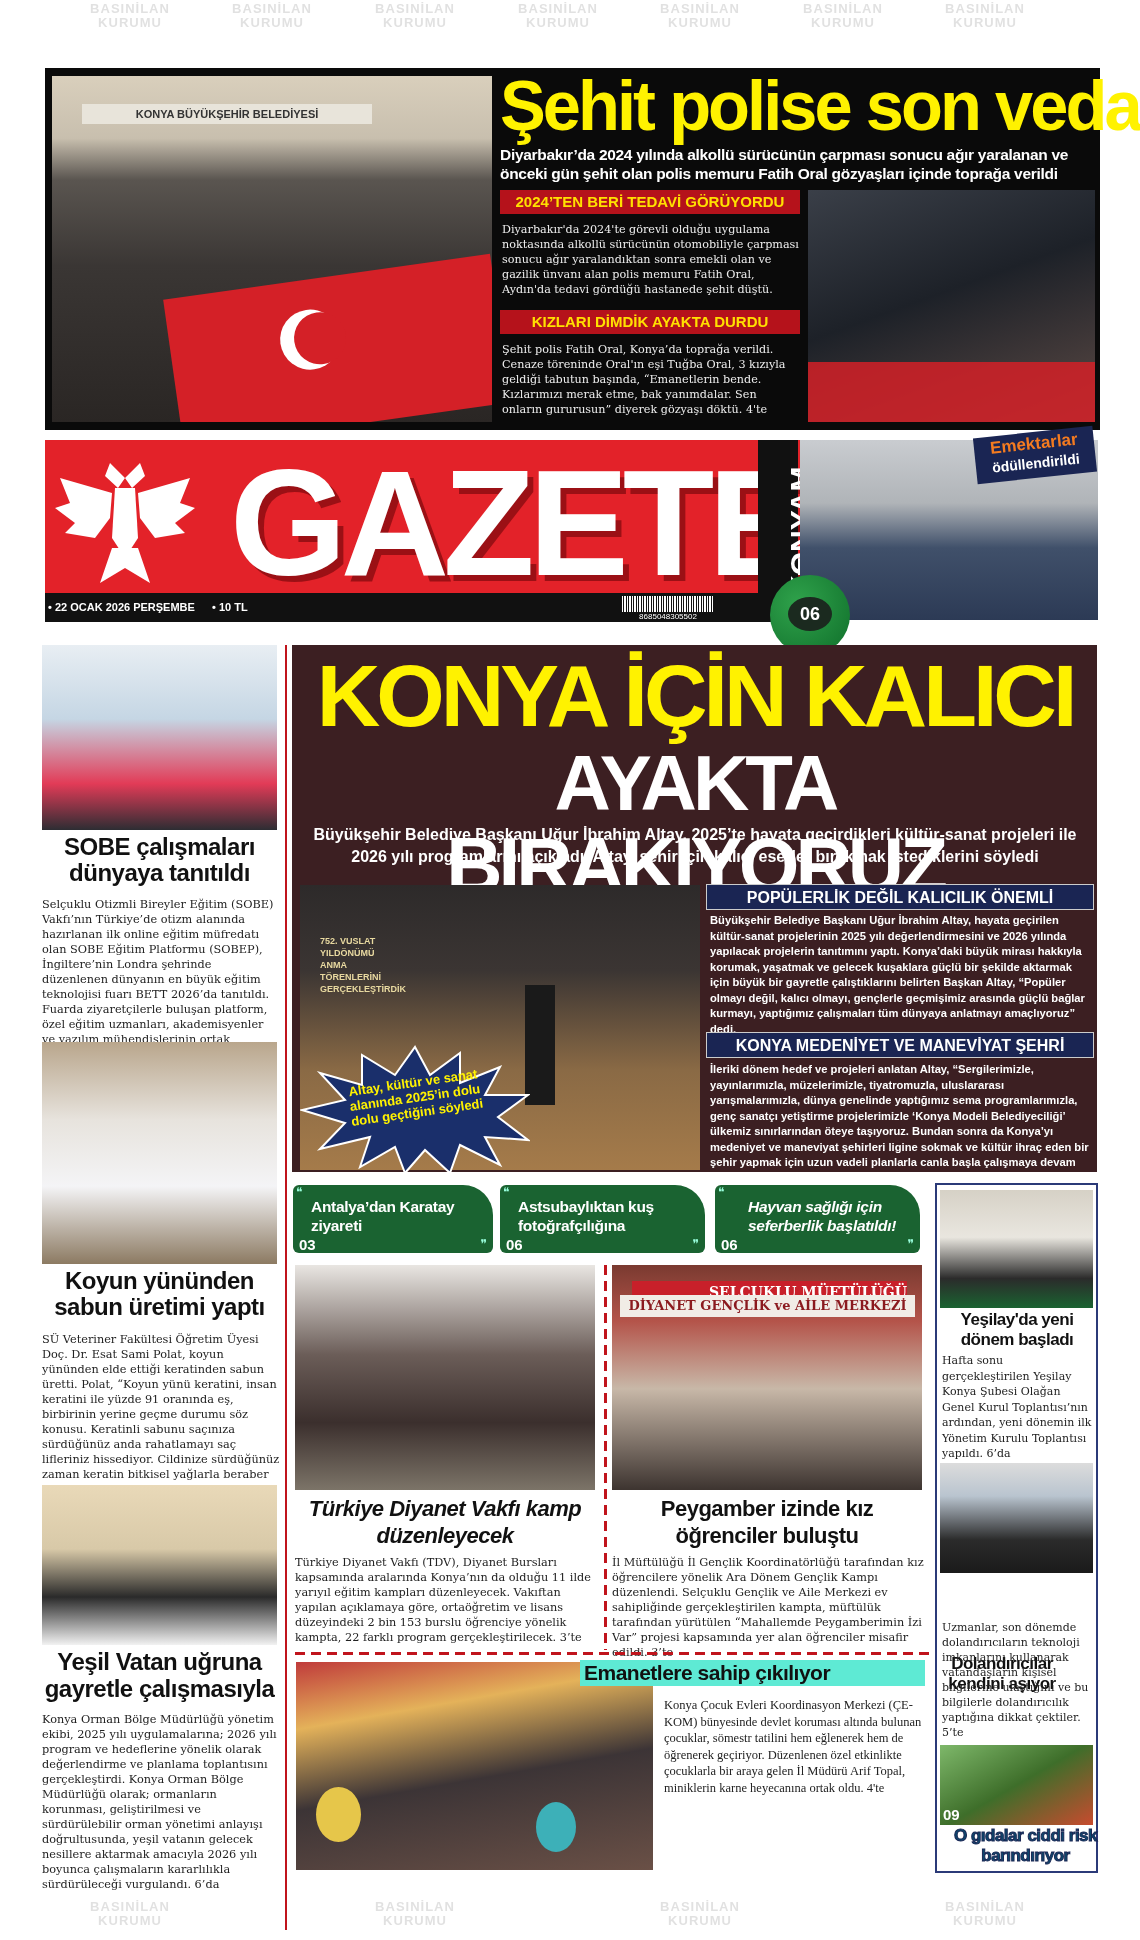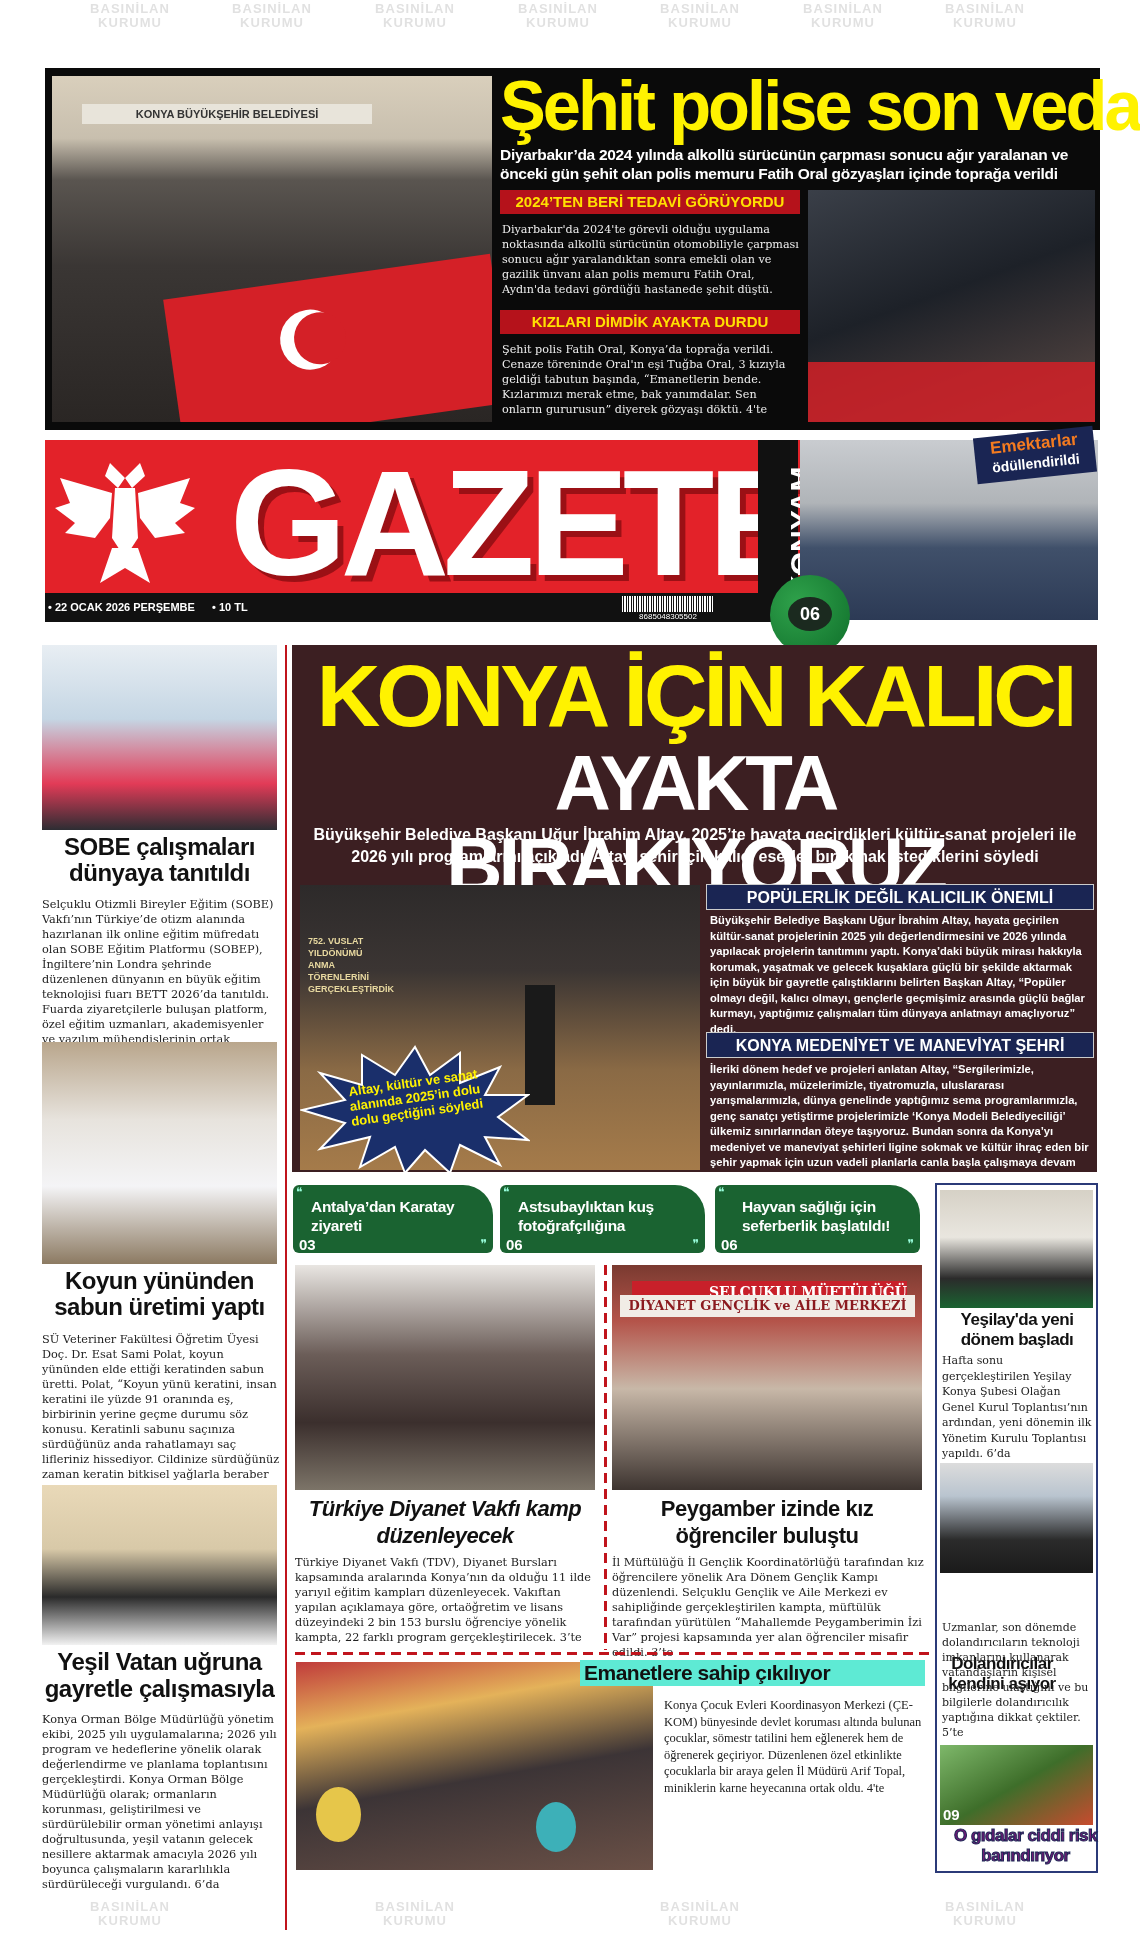--- a/index.html
+++ b/index.html
@@ -119,21 +119,21 @@
 <div class="photo" style="left:42px;top:1485px;width:235px;height:160px;background:linear-gradient(180deg,#e9d9b8 0%,#d8c9a8 40%,#2a2a2a 70%,#f2f2f2 100%);"></div>
 <div class="col-head" style="left:42px;top:1648px;width:235px;font-size:24px;line-height:27px;">Yeşil Vatan uğruna gayretle çalışmasıyla</div>
 <div class="col-body" style="left:42px;top:1712px;width:238px;">Konya Orman Bölge Müdürlüğü yönetim ekibi, 2025 yılı uygulamalarına; 2026 yılı program ve hedeflerine yönelik olarak değerlendirme ve planlama toplantısını gerçekleştirdi. Konya Orman Bölge Müdürlüğü olarak; ormanların korunması, geliştirilmesi ve sürdürülebilir orman yönetimi anlayışı doğrultusunda, yeşil vatanın gelecek nesillere aktarmak amacıyla 2026 yılı boyunca çalışmaların kararlılıkla sürdürüleceği vurgulandı. 6’da</div>
 
 <div id="main-story" class="abs"></div>
 <div id="main-h1" class="abs">KONYA İÇİN KALICI</div>
 <div id="main-h2" class="abs">AYAKTA BIRAKIYORUZ</div>
 <div id="main-deck" class="abs">Büyükşehir Belediye Başkanı Uğur İbrahim Altay, 2025’te hayata geçirdikleri kültür-sanat projeleri ile 2026 yılı programlarını açıkladı. Altay, şehir için kalıcı eserler bırakmak istediklerini söyledi</div>
 
 <div class="photo" style="left:300px;top:885px;width:400px;height:285px;background:linear-gradient(180deg,#2d2a2a 0%,#3b3533 30%,#8a6a45 65%,#a57b4a 100%);">
-  <div class="abs sans" style="left:8px;top:50px;width:80px;color:#e8d9a0;font-size:9px;font-weight:bold;line-height:12px;">752. VUSLAT YILDÖNÜMÜ ANMA TÖRENLERİNİ GERÇEKLEŞTİRDİK</div>
+  <div class="abs sans" style="left:20px;top:50px;width:80px;color:#e8d9a0;font-size:9px;font-weight:bold;line-height:12px;">752. VUSLAT YILDÖNÜMÜ ANMA TÖRENLERİNİ GERÇEKLEŞTİRDİK</div>
   <div class="abs" style="left:225px;top:100px;width:30px;height:120px;background:#1a1a1a;"></div>
 </div>
 <svg class="abs" style="left:300px;top:1045px;" width="230" height="130" viewBox="0 0 230 130">
   <polygon fill="#1a2f6b" stroke="#fff" stroke-width="2" points="115,2 130,30 160,8 160,38 200,22 185,50 228,50 198,72 228,95 185,92 200,120 160,100 150,128 125,105 105,128 95,102 60,122 70,92 20,104 45,78 2,65 45,55 20,28 62,40 62,10 95,30"></polygon>
 </svg>
 <div class="abs sans" style="left:345px;top:1075px;width:140px;color:#fff200;font-weight:bold;font-size:13px;line-height:15px;text-align:center;transform:rotate(-8deg);">Altay, kültür ve sanat alanında 2025’in dolu dolu geçtiğini söyledi</div>
 
 <div class="navy-bar" style="left:706px;top:884px;width:388px;">POPÜLERLİK DEĞİL KALICILIK ÖNEMLİ</div>
 <div class="main-body" style="left:710px;top:913px;width:383px;">Büyükşehir Belediye Başkanı Uğur İbrahim Altay, hayata geçirilen kültür-sanat projelerinin 2025 yılı değerlendirmesini ve 2026 yılında yapılacak projelerin tanıtımını yaptı. Konya’daki büyük mirası hakkıyla korumak, yaşatmak ve gelecek kuşaklara güçlü bir şekilde aktarmak için büyük bir gayretle çalıştıklarını belirten Başkan Altay, “Popüler olmayı değil, kalıcı olmayı, gençlerle geçmişimiz arasında güçlü bağlar kurmayı, yaptığımız çalışmaları tüm dünyaya anlatmayı amaçlıyoruz” dedi.</div>
 <div class="navy-bar" style="left:706px;top:1032px;width:388px;">KONYA MEDENİYET VE MANEVİYAT ŞEHRİ</div>
@@ -146,21 +146,21 @@
   <span class="q" style="right:6px;bottom:2px;">❞</span>
 </div>
 <div class="green-tab" style="left:500px;top:1185px;width:205px;">
   <span class="q" style="left:3px;top:0;">❝</span>
   <div class="t">Astsubaylıktan kuş fotoğrafçılığına</div>
   <div class="n">06</div>
   <span class="q" style="right:6px;bottom:2px;">❞</span>
 </div>
 <div class="green-tab" style="left:715px;top:1185px;width:205px;">
   <span class="q" style="left:3px;top:0;">❝</span>
-  <div class="t" style="left:27px;">Hayvan sağlığı için seferberlik başlatıldı!</div>
+  <div class="t" style="left:33px;font-style:italic;">Hayvan sağlığı için seferberlik başlatıldı!</div>
   <div class="n">06</div>
   <span class="q" style="right:6px;bottom:2px;">❞</span>
 </div>
 
 <div class="photo" style="left:295px;top:1265px;width:300px;height:225px;background:linear-gradient(180deg,#e9e6e2 0%,#6b5d58 40%,#3b2f2d 70%,#7c7468 100%);"></div>
 <div class="col-head" style="left:295px;top:1495px;width:300px;font-size:22px;line-height:27px;font-style:italic;">Türkiye Diyanet Vakfı kamp düzenleyecek</div>
 <div class="col-body" style="left:295px;top:1555px;width:300px;">Türkiye Diyanet Vakfı (TDV), Diyanet Bursları kapsamında aralarında Konya’nın da olduğu 11 ilde yarıyıl eğitim kampları düzenleyecek. Vakıftan yapılan açıklamaya göre, ortaöğretim ve lisans düzeyindeki 2 bin 153 burslu öğrenciye yönelik kampta, 22 farklı program gerçekleştirilecek. 3’te</div>
 
 <div class="dash-v" style="left:604px;top:1265px;height:385px;"></div>
 
@@ -183,13 +183,13 @@
 <div class="right-box"></div>
 <div class="photo" style="left:940px;top:1190px;width:153px;height:118px;background:linear-gradient(180deg,#d6d1c6 0%,#e9e6df 40%,#2b2b2b 75%,#1a6331 100%);"></div>
 <div class="col-head" style="left:938px;top:1310px;width:158px;font-size:17px;line-height:20px;">Yeşilay'da yeni dönem başladı</div>
 <div class="col-body" style="left:942px;top:1353px;width:152px;font-size:11px;line-height:15.5px;">Hafta sonu gerçekleştirilen Yeşilay Konya Şubesi Olağan Genel Kurul Toplantısı’nın ardından, yeni dönemin ilk Yönetim Kurulu Toplantısı yapıldı. 6’da</div>
 <div class="photo" style="left:940px;top:1463px;width:153px;height:110px;background:linear-gradient(180deg,#dcdcdc 0%,#b9c4cf 30%,#2b2b2b 70%,#1a1a1a 100%);"></div>
 <div class="col-head" style="left:938px;top:1654px;width:128px;font-size:17px;line-height:20px;">Dolandırıcılar kendini aşıyor</div>
 <div class="col-body" style="left:942px;top:1620px;width:152px;font-size:11px;line-height:15px;">Uzmanlar, son dönemde dolandırıcıların teknoloji imkanlarını kullanarak vatandaşların kişisel bilgilerine ulaştığını ve bu bilgilerle dolandırıcılık yaptığına dikkat çektiler. 5’te</div>
 <div class="photo" style="left:940px;top:1745px;width:153px;height:80px;background:linear-gradient(150deg,#7eb86a 0%,#3e6e2a 50%,#c84b2f 100%);">
   <div class="abs sans" style="left:3px;bottom:2px;color:#fff;font-weight:bold;font-size:15px;">09</div>
 </div>
-<div class="col-head" style="left:938px;top:1826px;width:175px;font-size:17px;line-height:20px;color:#701a75;-webkit-text-stroke:1px #1a2553;">O gıdalar ciddi risk barındırıyor</div>
+<div class="col-head" style="left:938px;top:1826px;width:175px;font-size:17px;line-height:20px;color:#0c4a6e;-webkit-text-stroke:1px #1a2553;">O gıdalar ciddi risk barındırıyor</div>
 
 </body></html>

